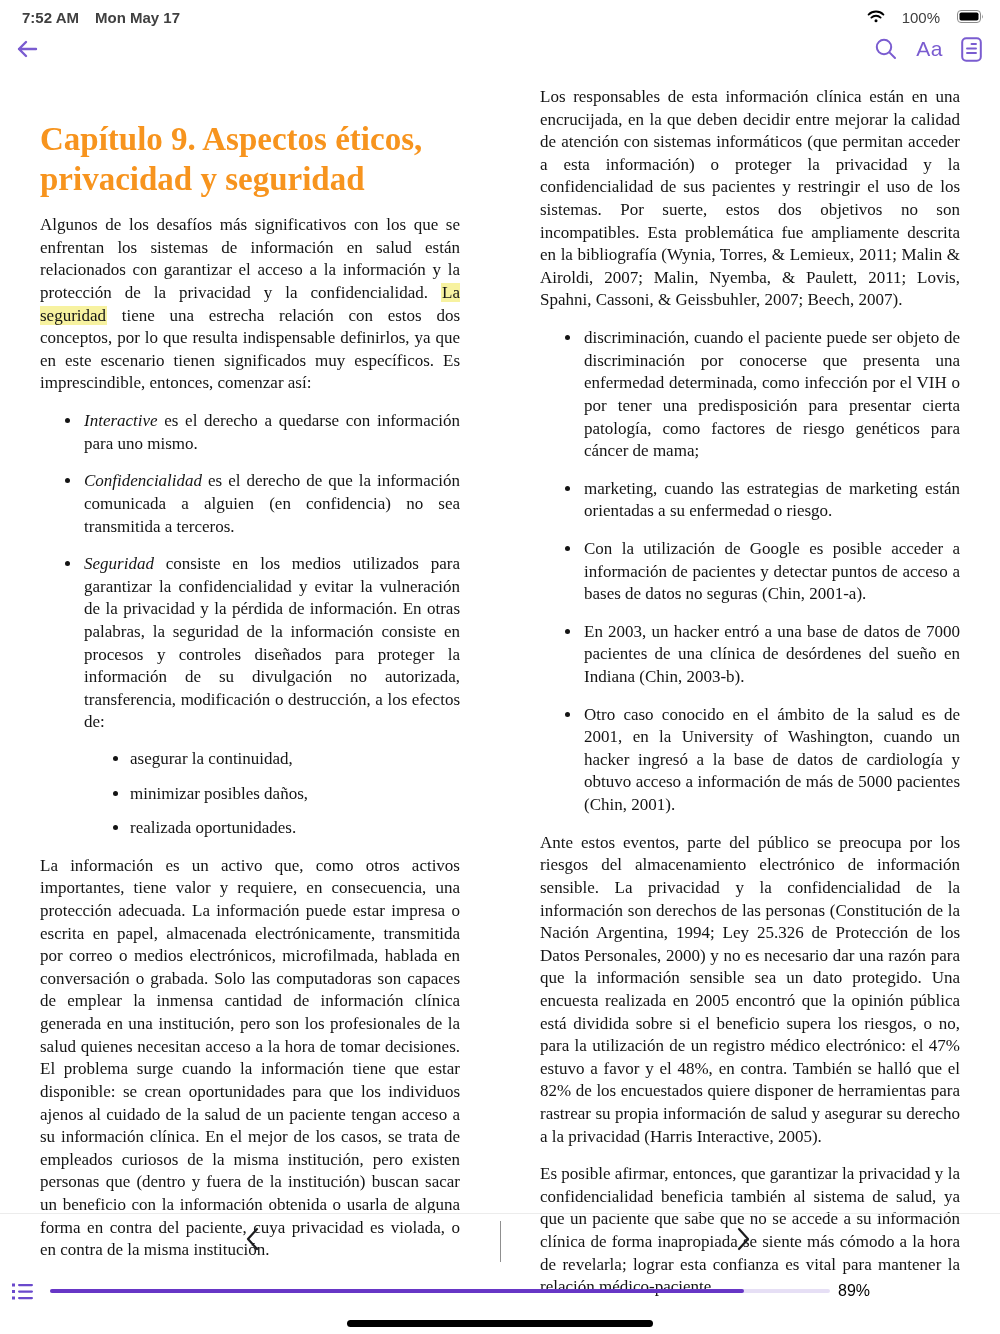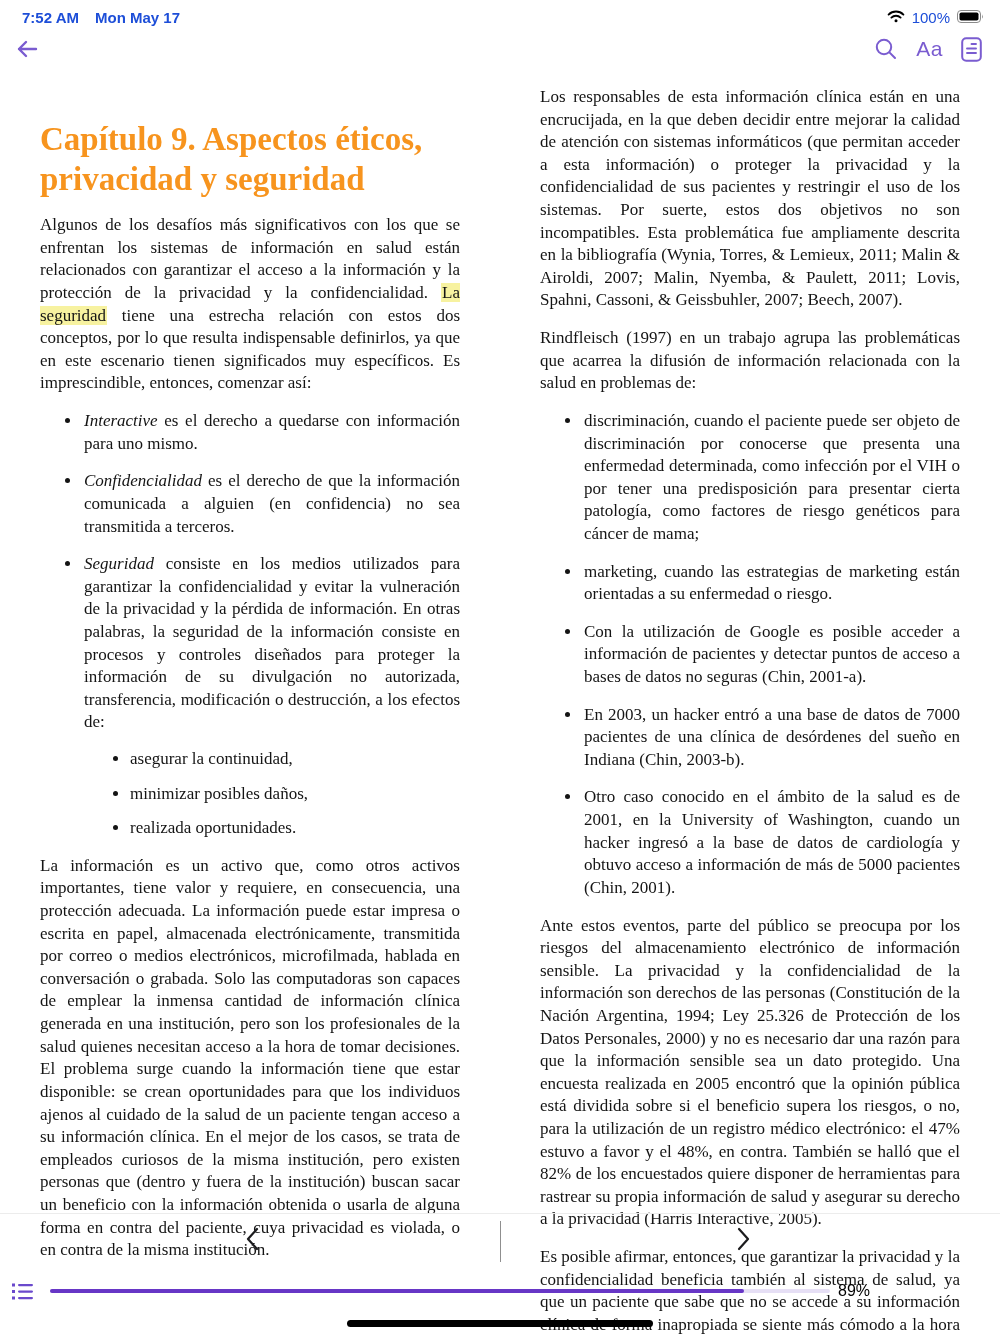--- a/index.html
+++ b/index.html
@@ -10,25 +10,25 @@
     font-family:"Liberation Sans", sans-serif;
     color:#111;
     overflow:hidden;
   }
 
   
   .status-bar {
     position:absolute; top:0; left:0; right:0; height:28px;
     display:flex; align-items:center; justify-content:space-between;
     padding:6px 16px 0 22px;
-    font-size:15px; font-weight:700; color:#1d4ed8;
+    font-size:15px; font-weight:700; color:#404040;
   }
   .status-left { display:flex; gap:16px; align-items:center; }
   .status-date { font-weight:600; }
-  .status-right { display:flex; gap:7px; align-items:center;justify-content:center; }
+  .status-right { display:flex; gap:17px; align-items:center;justify-content:center; }
   .status-right .pct { font-weight:500; }
 
   
   .toolbar {
     position:absolute; top:30px; left:0; right:0; height:38px;
     display:flex; align-items:center; justify-content:space-between;
     padding:0 18px 0 14px;
   }
   .toolbar-right { display:flex; align-items:center; gap:18px; }
   .icon-btn { display:flex; align-items:center; justify-content:center; cursor:pointer; }
@@ -163,21 +163,20 @@
           <li>realizada oportunidades.</li>
         </ul>
       </li>
     </ul>
 
     <p>La información es un activo que, como otros activos importantes, tiene valor y requiere, en consecuencia, una protección adecuada. La información puede estar impresa o escrita en papel, almacenada electrónicamente, transmitida por correo o medios electrónicos, microfilmada, hablada en conversación o grabada. Solo las computadoras son capaces de emplear la inmensa cantidad de información clínica generada en una institución, pero son los profesionales de la salud quienes necesitan acceso a la hora de tomar decisiones. El problema surge cuando la información tiene que estar disponible: se crean oportunidades para que los individuos ajenos al cuidado de la salud de un paciente tengan acceso a su información clínica. En el mejor de los casos, se trata de empleados curiosos de la misma institución, pero existen personas que (dentro y fuera de la institución) buscan sacar un beneficio con la información obtenida o usarla de alguna forma en contra del paciente, cuya privacidad es violada, o en contra de la misma institución.</p>
   </div>
 
   <div class="col">
     <p>Los responsables de esta información clínica están en una encrucijada, en la que deben decidir entre mejorar la calidad de atención con sistemas informáticos (que permitan acceder a esta información) o proteger la privacidad y la confidencialidad de sus pacientes y restringir el uso de los sistemas. Por suerte, estos dos objetivos no son incompatibles. Esta problemática fue ampliamente descrita en la bibliografía (Wynia, Torres, &amp; Lemieux, 2011; Malin &amp; Airoldi, 2007; Malin, Nyemba, &amp; Paulett, 2011; Lovis, Spahni, Cassoni, &amp; Geissbuhler, 2007; Beech, 2007).</p>
-    <p>Rindfleisch (1997) en un trabajo agrupa las problemáticas que acarrea la difusión de información relacionada con la salud en problemas de:</p>
 
     <ul class="bullets">
       <li>discriminación, cuando el paciente puede ser objeto de discriminación por conocerse que presenta una enfermedad determinada, como infección por el VIH o por tener una predisposición para presentar cierta patología, como factores de riesgo genéticos para cáncer de mama;</li>
       <li>marketing, cuando las estrategias de marketing están orientadas a su enfermedad o riesgo.</li>
     </ul>
 
 
     <ul class="bullets">
       <li>Con la utilización de Google es posible acceder a información de pacientes y detectar puntos de acceso a bases de datos no seguras (Chin, 2001-a).</li>
       <li>En 2003, un hacker entró a una base de datos de 7000 pacientes de una clínica de desórdenes del sueño en Indiana (Chin, 2003-b).</li>

